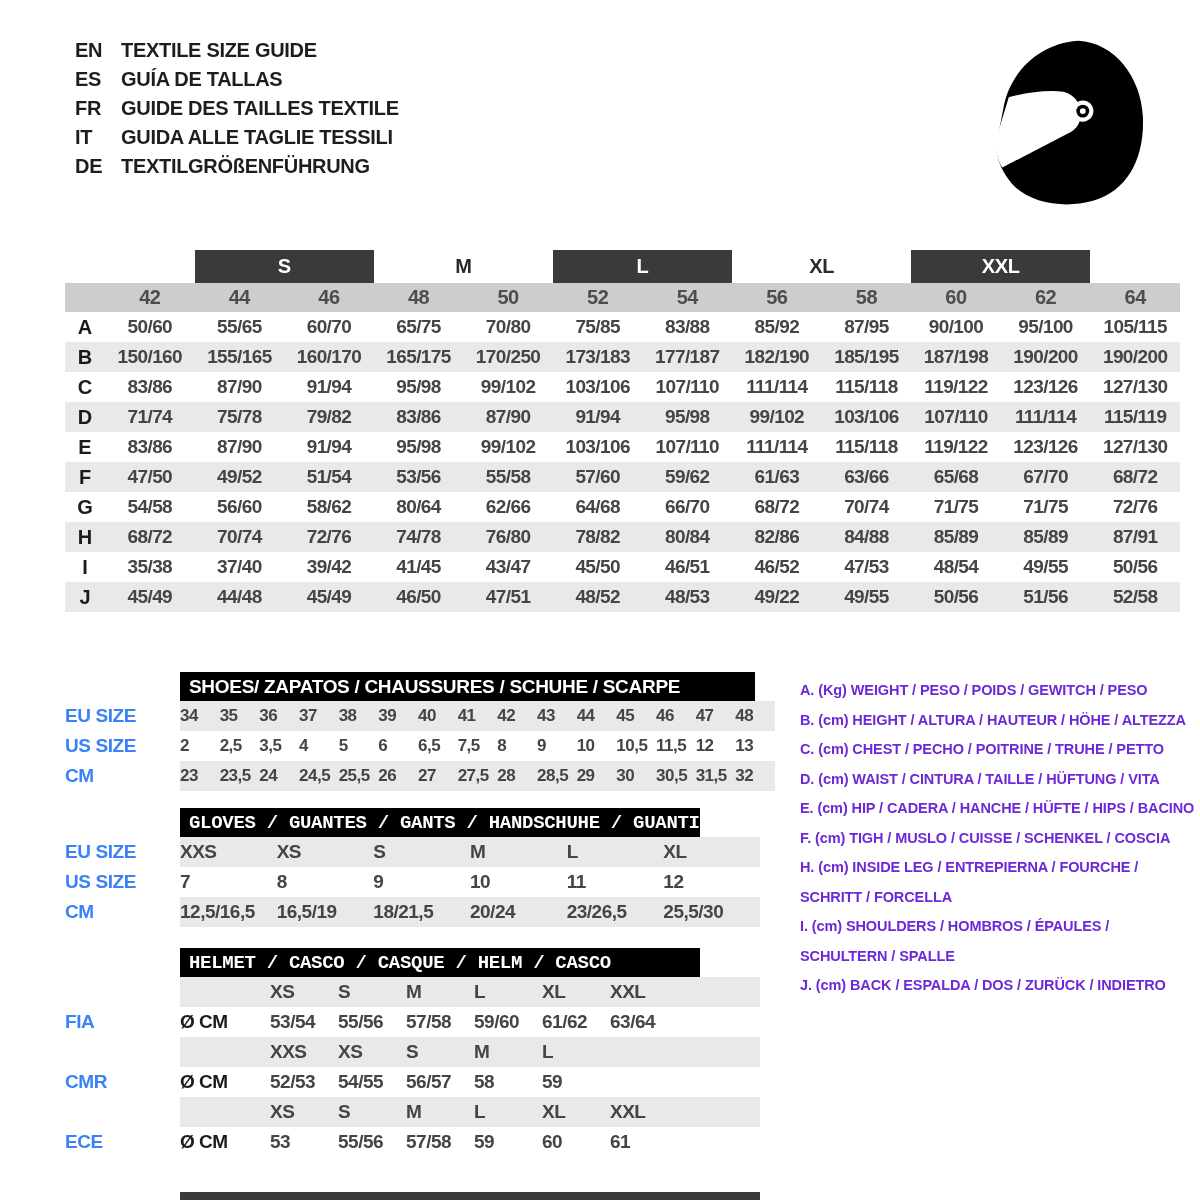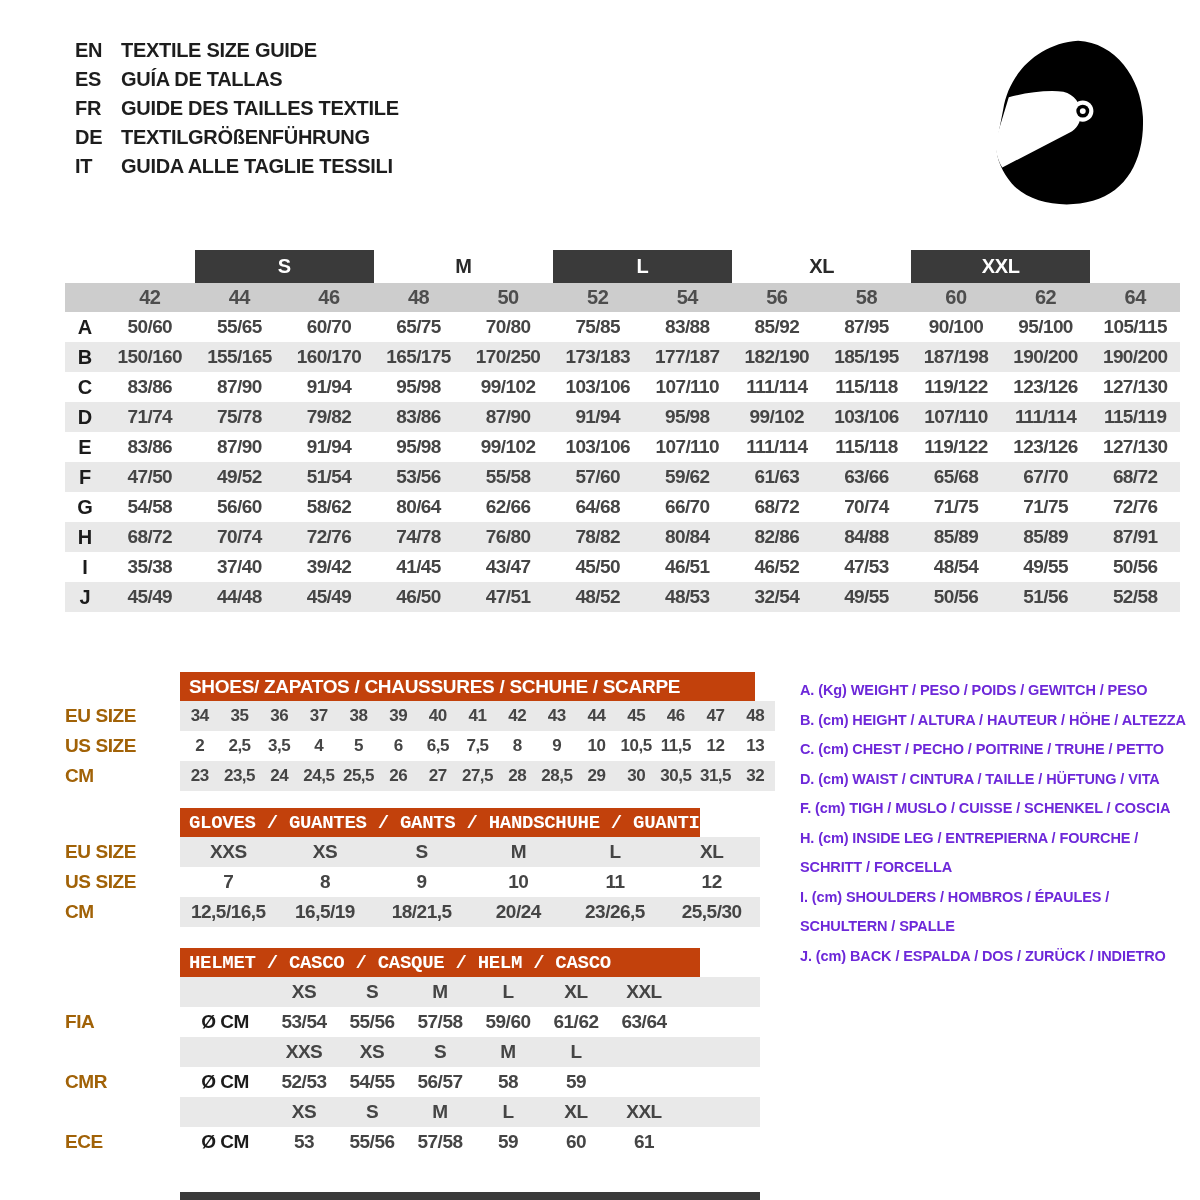--- a/index.html
+++ b/index.html
@@ -25,29 +25,29 @@
   .main-table tbody td{height:30px;text-align:center;font-weight:bold;font-size:19px;
                        color:#454545;letter-spacing:-0.6px;}
   .main-table tbody tr:nth-child(even){background:#e9e9e9;}
 
   
   .lower{position:absolute;left:65px;top:672px;width:715px;}
   .block{position:absolute;left:0;right:0;}
   .block-shoes{top:0;}
   .block-gloves{top:136px;}
   .block-helmet{top:276px;}
-  .sub-title{height:29px;background:#c2410c;color:#fff;font-weight:bold;font-size:19px;
+  .sub-title{height:29px;background:#000000;color:#fff;font-weight:bold;font-size:19px;
              display:flex;align-items:center;padding-left:9px;letter-spacing:-0.3px;
              margin-left:115px;box-sizing:border-box;}
   .w-shoes{width:575px;}
   .w-std{width:520px;font-family:Liberation Mono, monospace;}
   .srow{display:flex;height:30px;}
   .slabel{width:115px;display:flex;align-items:center;font-weight:bold;font-size:19px;
-          letter-spacing:-0.4px;color:#a16207;}
-  .scells{display:grid;align-content:center;align-items:center;text-align:center;
+          letter-spacing:-0.4px;color:#3b82f6;}
+  .scells{display:grid;align-content:center;align-items:center;text-align:left;
           font-weight:bold;color:#454545;letter-spacing:-0.5px;}
   .cols15{grid-template-columns:repeat(15,1fr);width:595px;font-size:17px;}
   .cols6{grid-template-columns:repeat(6,1fr);width:580px;font-size:19px;}
   .colsh{grid-template-columns:90px repeat(6,68px);width:580px;font-size:19px;}
   .stripe{background:#e9e9e9;}
 
   
   .legend{position:absolute;left:800px;top:676px;width:400px;font-weight:bold;
           font-size:14.5px;line-height:29.5px;letter-spacing:-0.1px;color:#6d28d9;}
 
@@ -66,26 +66,26 @@
       </div>
       <div class="lang-row">
         <span class="lang-code">ES</span>
         <span class="lang-title">GUÍA DE TALLAS</span>
       </div>
       <div class="lang-row">
         <span class="lang-code">FR</span>
         <span class="lang-title">GUIDE DES TAILLES TEXTILE</span>
       </div>
       <div class="lang-row">
+        <span class="lang-code">IT</span>
+        <span class="lang-title">GUIDA ALLE TAGLIE TESSILI</span>
+      </div>
+      <div class="lang-row">
         <span class="lang-code">DE</span>
         <span class="lang-title">TEXTILGRÖßENFÜHRUNG</span>
-      </div>
-      <div class="lang-row">
-        <span class="lang-code">IT</span>
-        <span class="lang-title">GUIDA ALLE TAGLIE TESSILI</span>
       </div>
     </div>
 
   <div class="helmet-wrap">
     <svg width="185" height="185" viewBox="0 0 200 200" aria-hidden="true">
       <path d="M118 16 C158 18 186 56 188 98 C190 142 172 178 134 189
                C102 198 64 191 46 170 C35 157 28 140 30 126 L37 90
                C43 52 74 19 118 16 Z" fill="#000"></path>
       <path d="M43 77 C62 72 84 69 102 71 C114 74 121 84 121 95
                C121 104 116 112 109 115 L36 153 C30 143 28 132 29 123 Z" fill="#fff"></path>
@@ -285,21 +285,21 @@
         </tr>
         <tr>
           <th>J</th>
           <td>45/49</td>
           <td>44/48</td>
           <td>45/49</td>
           <td>46/50</td>
           <td>47/51</td>
           <td>48/52</td>
           <td>48/53</td>
-          <td>32/54</td>
+          <td>49/22</td>
           <td>49/55</td>
           <td>50/56</td>
           <td>51/56</td>
           <td>52/58</td>
         </tr>
       </tbody>
   </table>
 
   <div class="lower">
 
@@ -486,20 +486,21 @@
         </div>
     </div>
 
   </div>
 
   <div class="legend" id="legend">
       <div class="legend-item">A. (Kg) WEIGHT / PESO / POIDS / GEWITCH / PESO</div>
       <div class="legend-item">B. (cm) HEIGHT / ALTURA / HAUTEUR / HÖHE / ALTEZZA</div>
       <div class="legend-item">C. (cm) CHEST / PECHO / POITRINE / TRUHE / PETTO</div>
       <div class="legend-item">D. (cm) WAIST / CINTURA / TAILLE / HÜFTUNG / VITA</div>
+      <div class="legend-item">E. (cm) HIP / CADERA / HANCHE / HÜFTE / HIPS / BACINO</div>
       <div class="legend-item">F. (cm) TIGH / MUSLO / CUISSE / SCHENKEL / COSCIA</div>
       <div class="legend-item">H. (cm) INSIDE LEG / ENTREPIERNA / FOURCHE / SCHRITT / FORCELLA</div>
       <div class="legend-item">I. (cm) SHOULDERS / HOMBROS / ÉPAULES / SCHULTERN / SPALLE</div>
       <div class="legend-item">J. (cm) BACK / ESPALDA / DOS / ZURÜCK / INDIETRO</div>
     </div>
 
   <div class="crop-bar"></div>
 
 </div>
 

